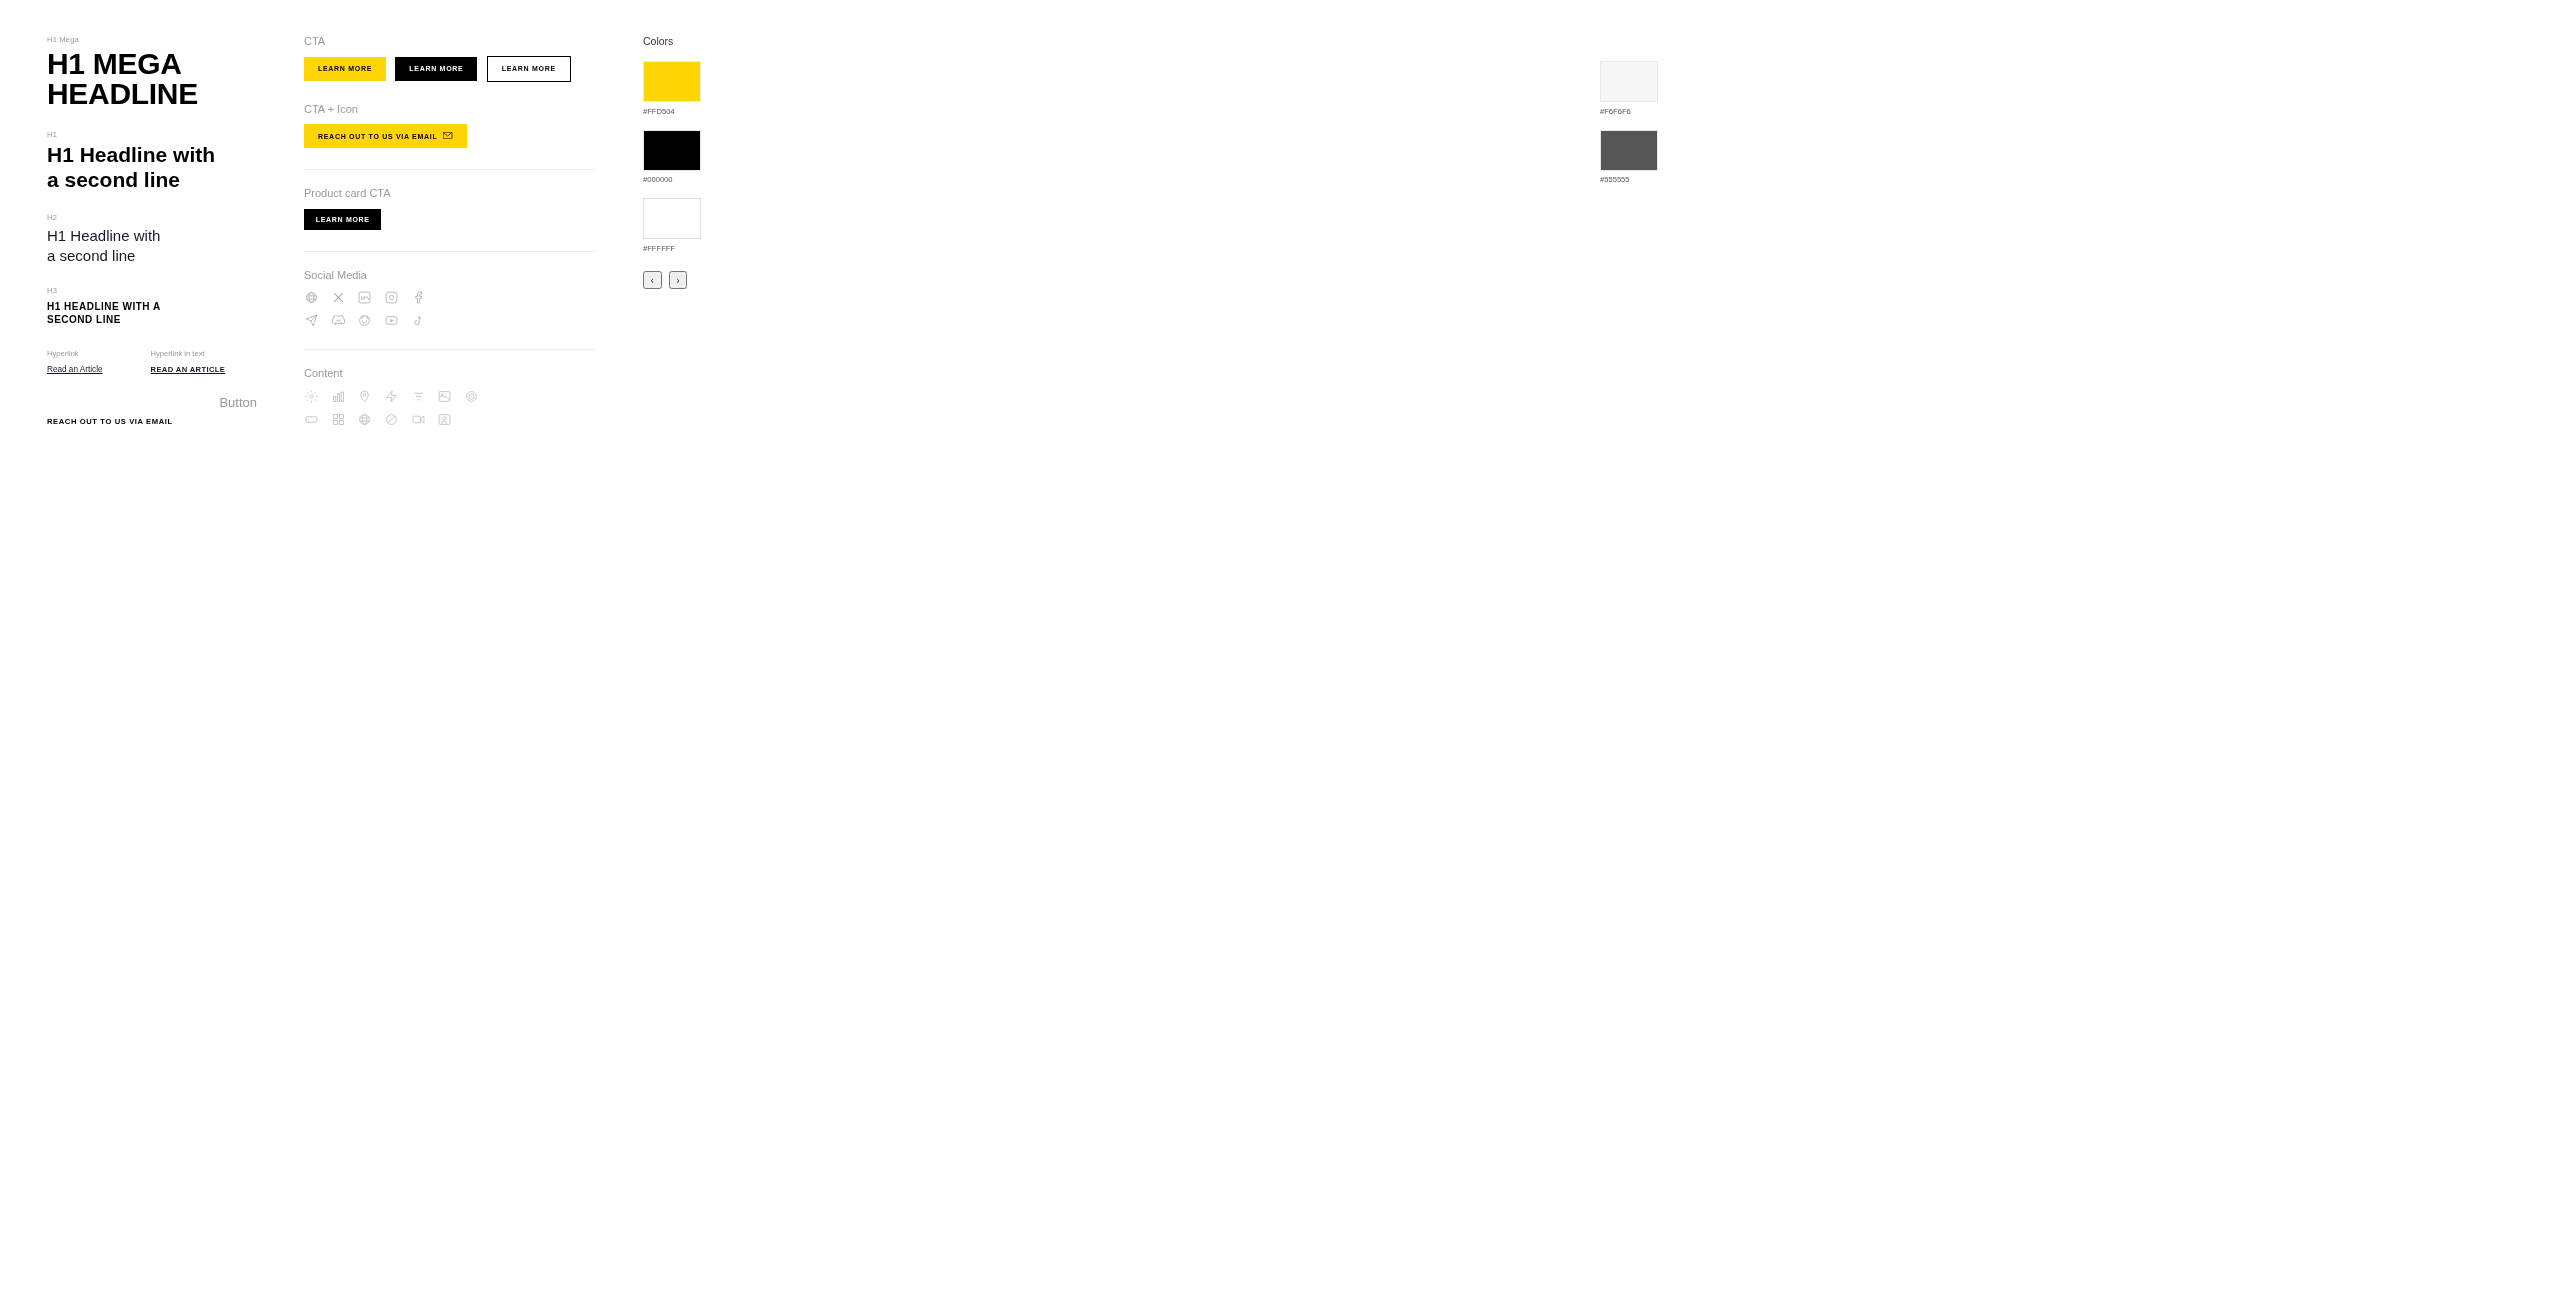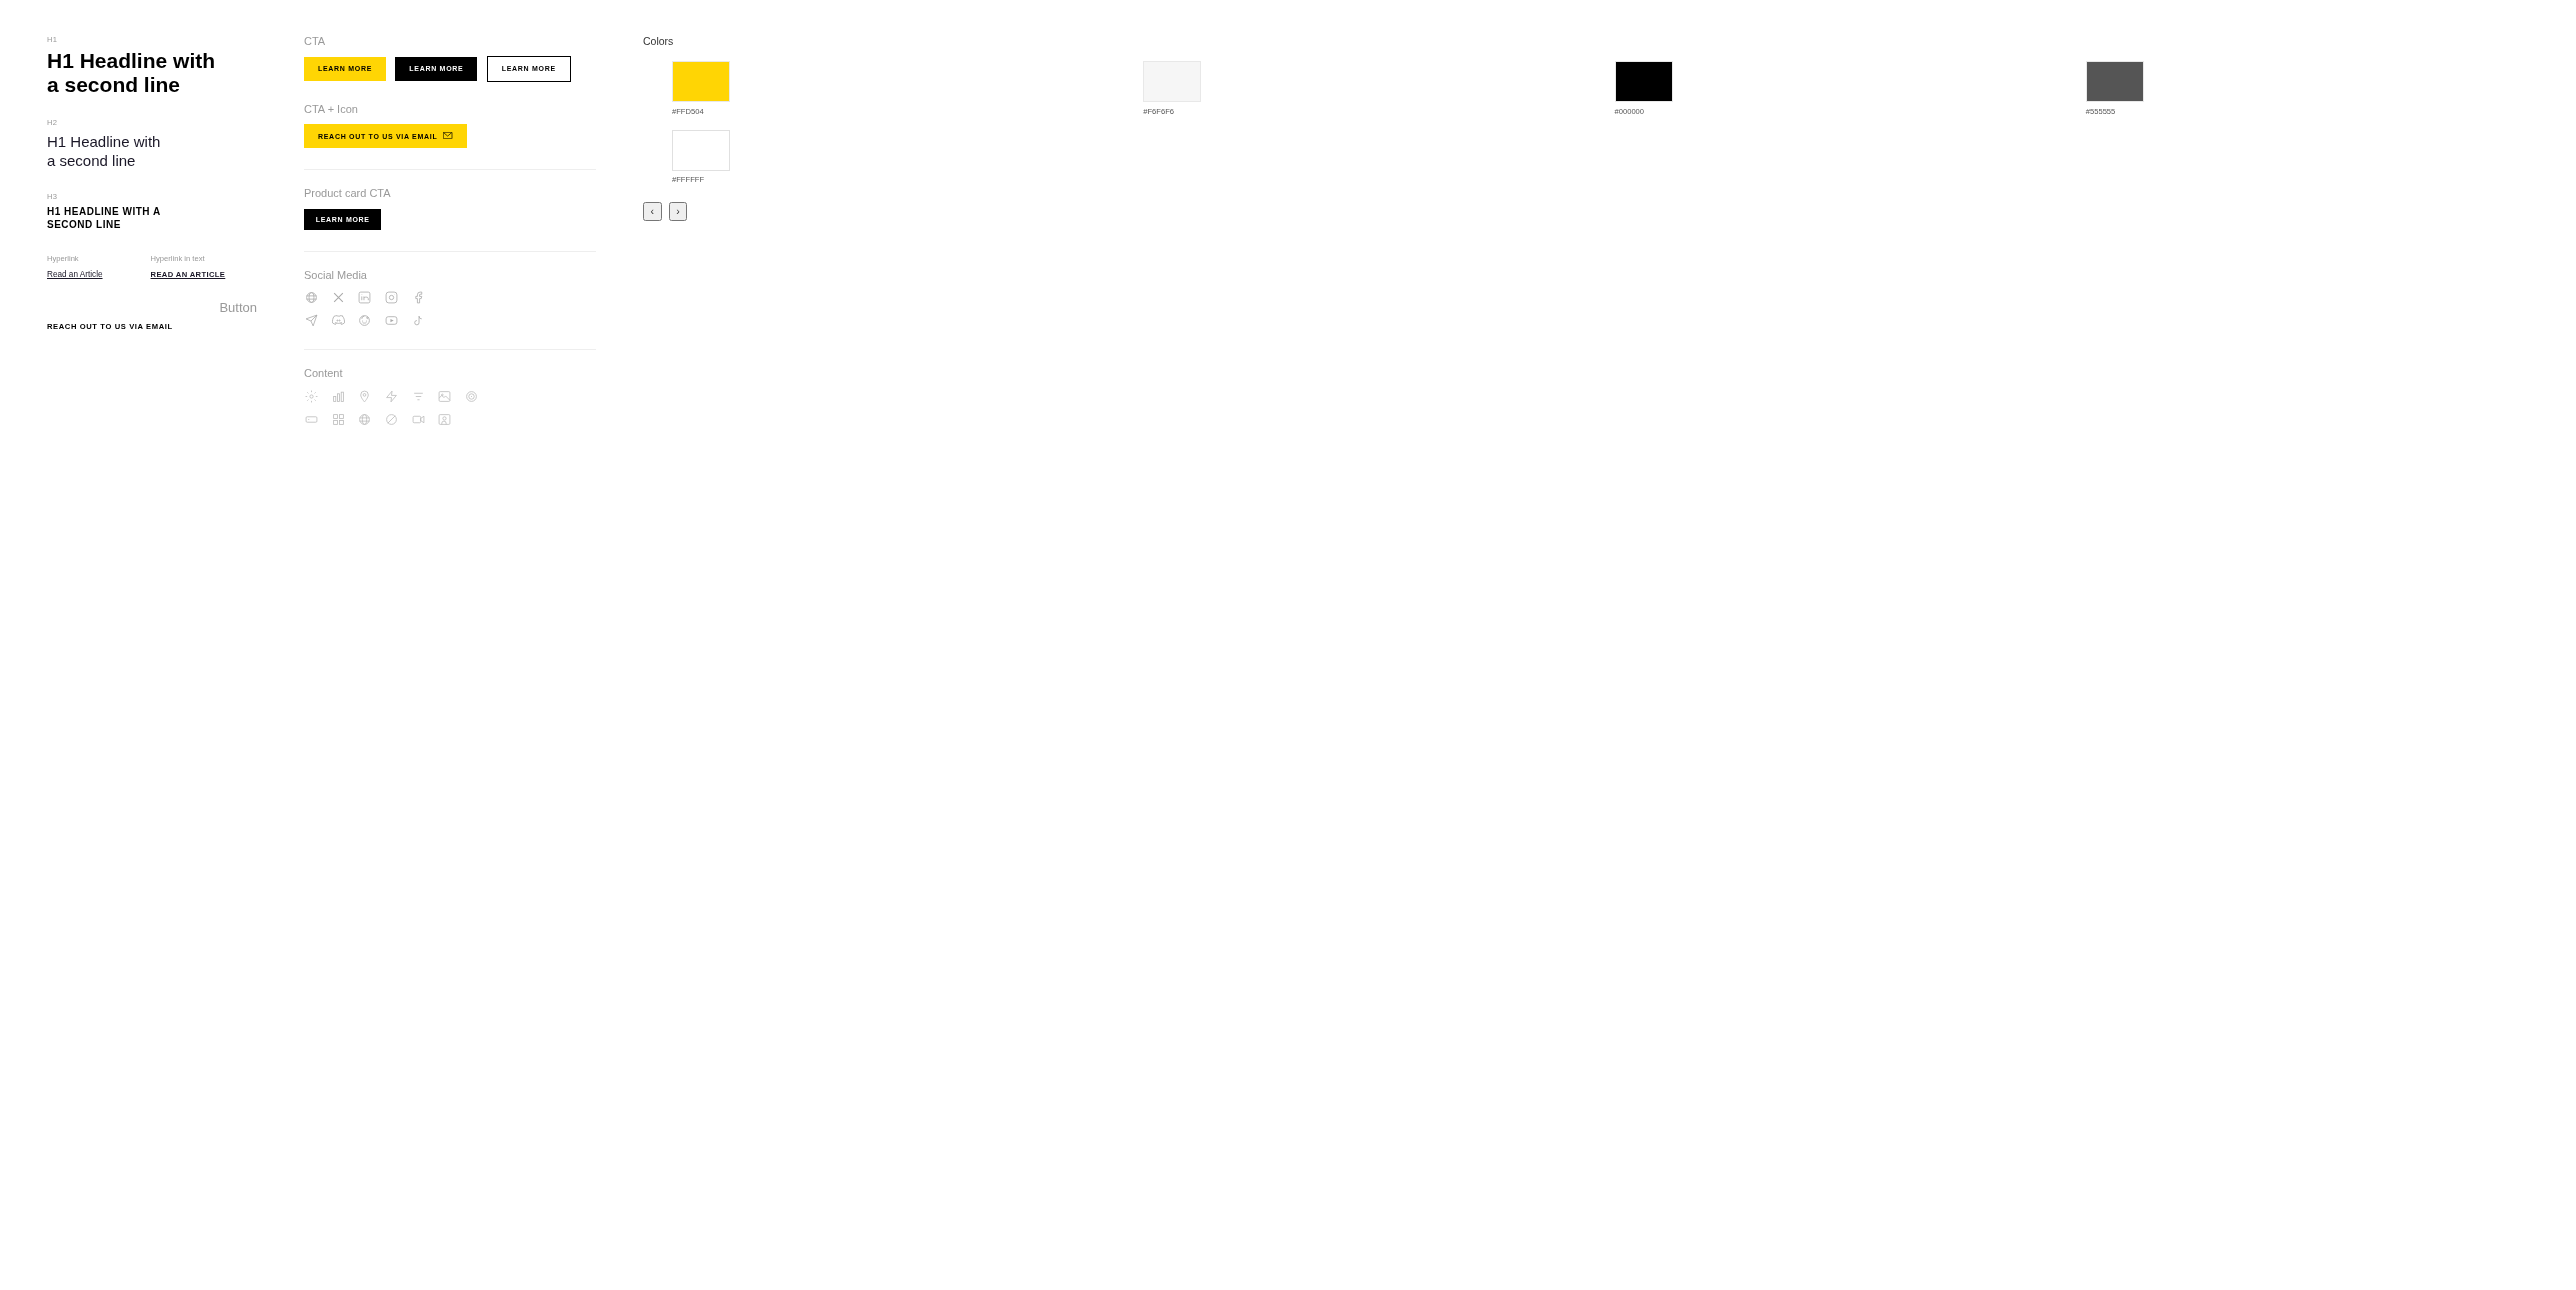--- a/index.html
+++ b/index.html
@@ -263,23 +263,22 @@
 
     .colors-title {
       font-size: 10.5px;
       font-weight: 400;
       color: #333;
       margin-bottom: 14px;
     }
 
     .colors-grid {
       display: grid;
-      grid-template-columns: 1fr 1fr 1fr 1fr;
+      grid-template-columns: 1fr 1fr;
       gap: 14px 28px;
-      margin-left: 29px;
     }
 
     .color-item {
       display: flex;
       flex-direction: column;
       align-items: flex-start;
       gap: 4.7px;
     }
 
     .color-swatch {
@@ -318,20 +317,24 @@
       margin: 17.5px 0;
     }
   </style>
 </head>
 <body>
 
 <div class="main-layout">
 
   <div class="typography-col">
 
+    <div>
+      <div class="section-label">H1 Mega</div>
+      <div class="h1-mega">H1 MEGA HEADLINE</div>
+    </div>
 
     <div>
       <div class="section-label">H1</div>
       <div class="h1-headline">H1 Headline with<br>a second line</div>
     </div>
 
     <div style="margin-bottom:21px">
       <div class="section-label">H2</div>
       <div class="h2-headline">H1 Headline with<br>a second line</div>
     </div>

